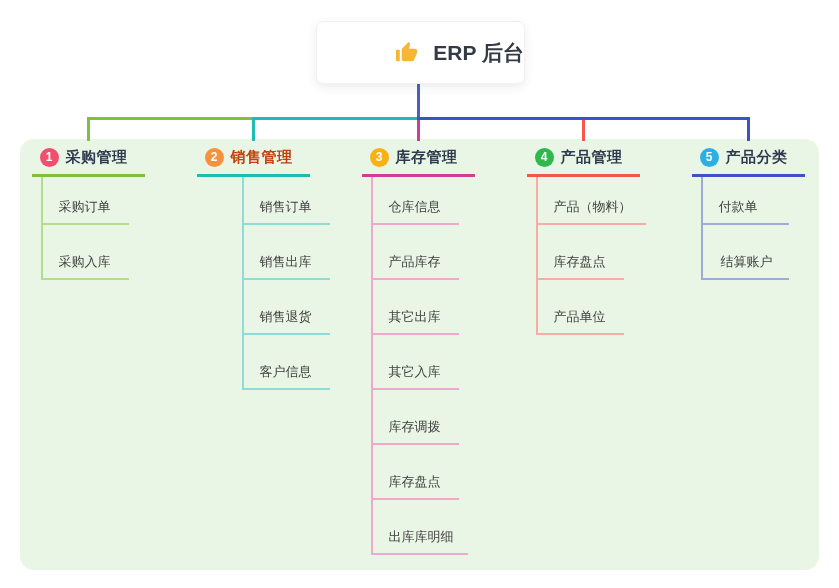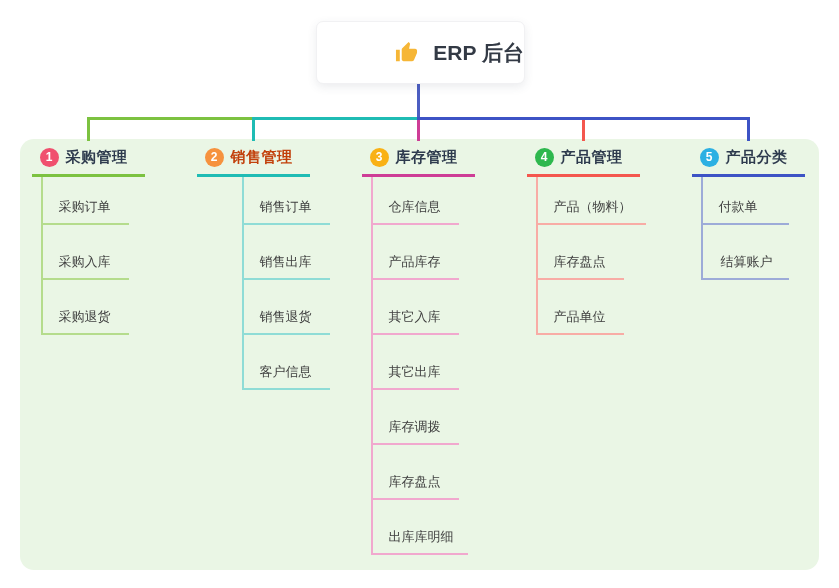--- a/index.html
+++ b/index.html
@@ -67,23 +67,20 @@
           <span class="badge" style="background: rgb(240, 80, 110);">1</span>
           <span class="branch-label" style="color: rgb(46, 59, 78);">采购管理</span>
         </div>
         <div class="children" style="border-left-color: rgb(181, 220, 140);">
           <div class="child">
             <span style="border-bottom-color: rgb(181, 220, 140);">采购订单</span>
           </div>
           <div class="child">
             <span style="border-bottom-color: rgb(181, 220, 140);">采购入库</span>
           </div>
-          <div class="child">
-            <span style="border-bottom-color: rgb(181, 220, 140);">采购退货</span>
-          </div>
         </div>
       </div>
       <div class="branch" style="left: 196.5px;">
         <div class="branch-title" style="border-bottom-color: rgb(31, 188, 180);">
           <span class="badge" style="background: rgb(246, 146, 62);">2</span>
           <span class="branch-label" style="color: #c2410c;">销售管理</span>
         </div>
         <div class="children" style="border-left-color: rgb(143, 220, 214); margin-left: 45px;">
           <div class="child">
             <span style="border-bottom-color: rgb(143, 220, 214);">销售订单</span>
@@ -105,24 +102,24 @@
           <span class="branch-label" style="color: rgb(46, 59, 78);">库存管理</span>
         </div>
         <div class="children" style="border-left-color: rgb(241, 168, 206);">
           <div class="child">
             <span style="border-bottom-color: rgb(241, 168, 206);">仓库信息</span>
           </div>
           <div class="child">
             <span style="border-bottom-color: rgb(241, 168, 206);">产品库存</span>
           </div>
           <div class="child">
-            <span style="border-bottom-color: rgb(241, 168, 206);">其它入库</span>
+            <span style="border-bottom-color: rgb(241, 168, 206);">其它出库</span>
           </div>
           <div class="child">
-            <span style="border-bottom-color: rgb(241, 168, 206);">其它出库</span>
+            <span style="border-bottom-color: rgb(241, 168, 206);">其它入库</span>
           </div>
           <div class="child">
             <span style="border-bottom-color: rgb(241, 168, 206);">库存调拨</span>
           </div>
           <div class="child">
             <span style="border-bottom-color: rgb(241, 168, 206);">库存盘点</span>
           </div>
           <div class="child">
             <span style="border-bottom-color: rgb(241, 168, 206);">出库库明细</span>
           </div>

